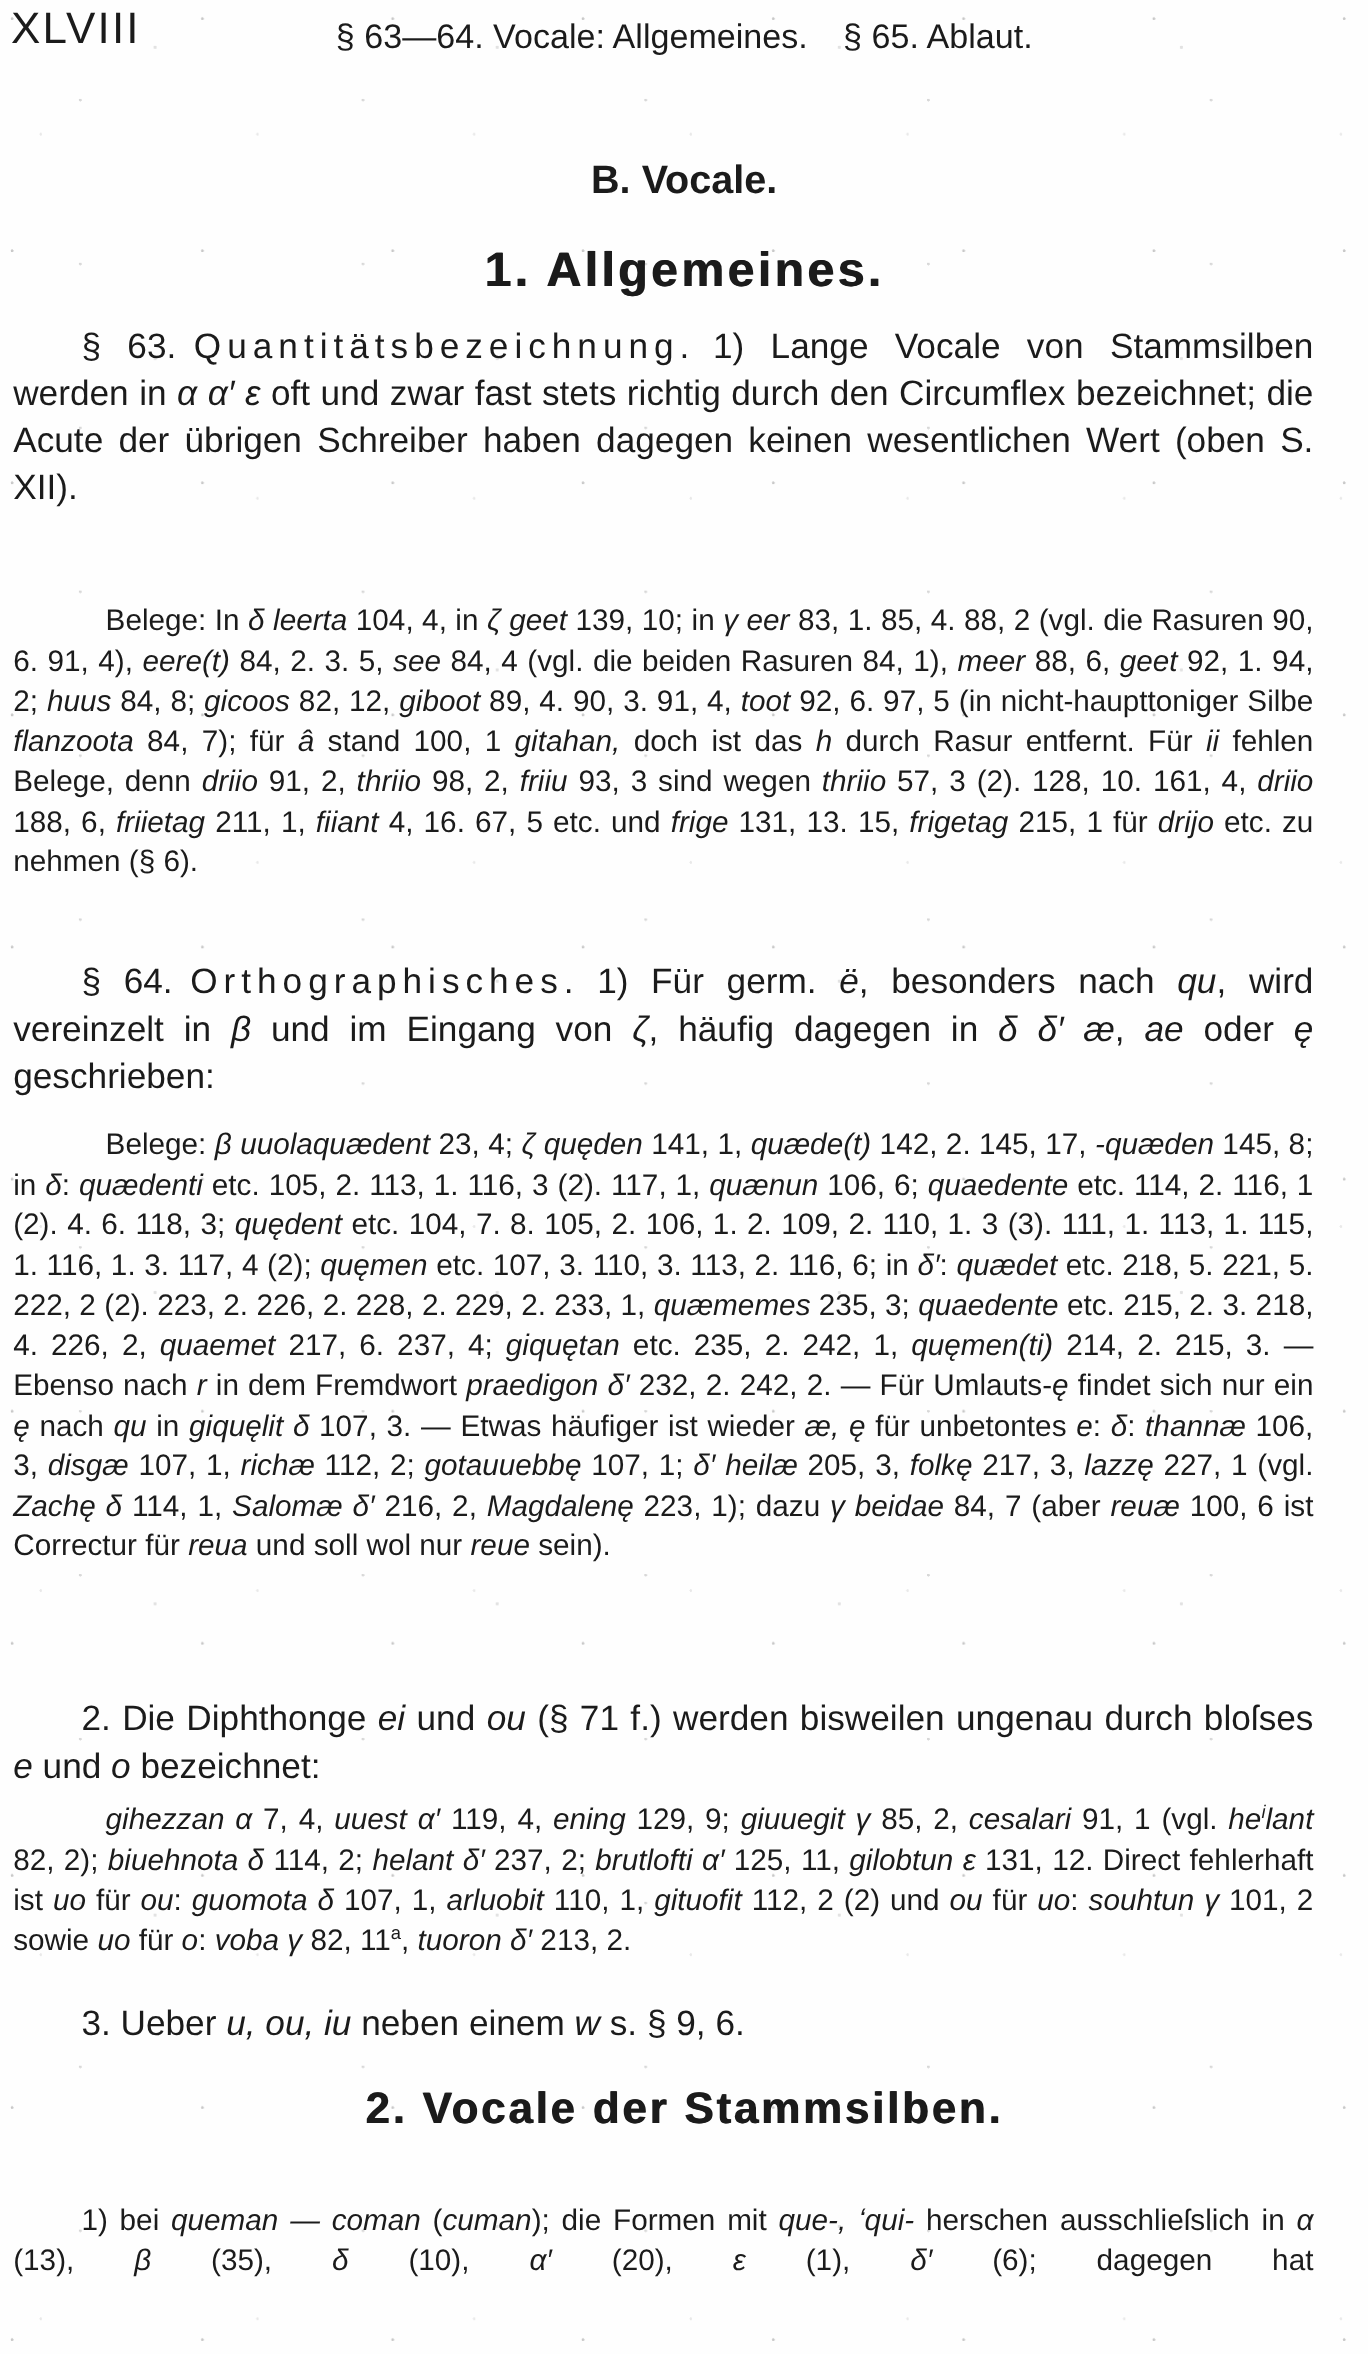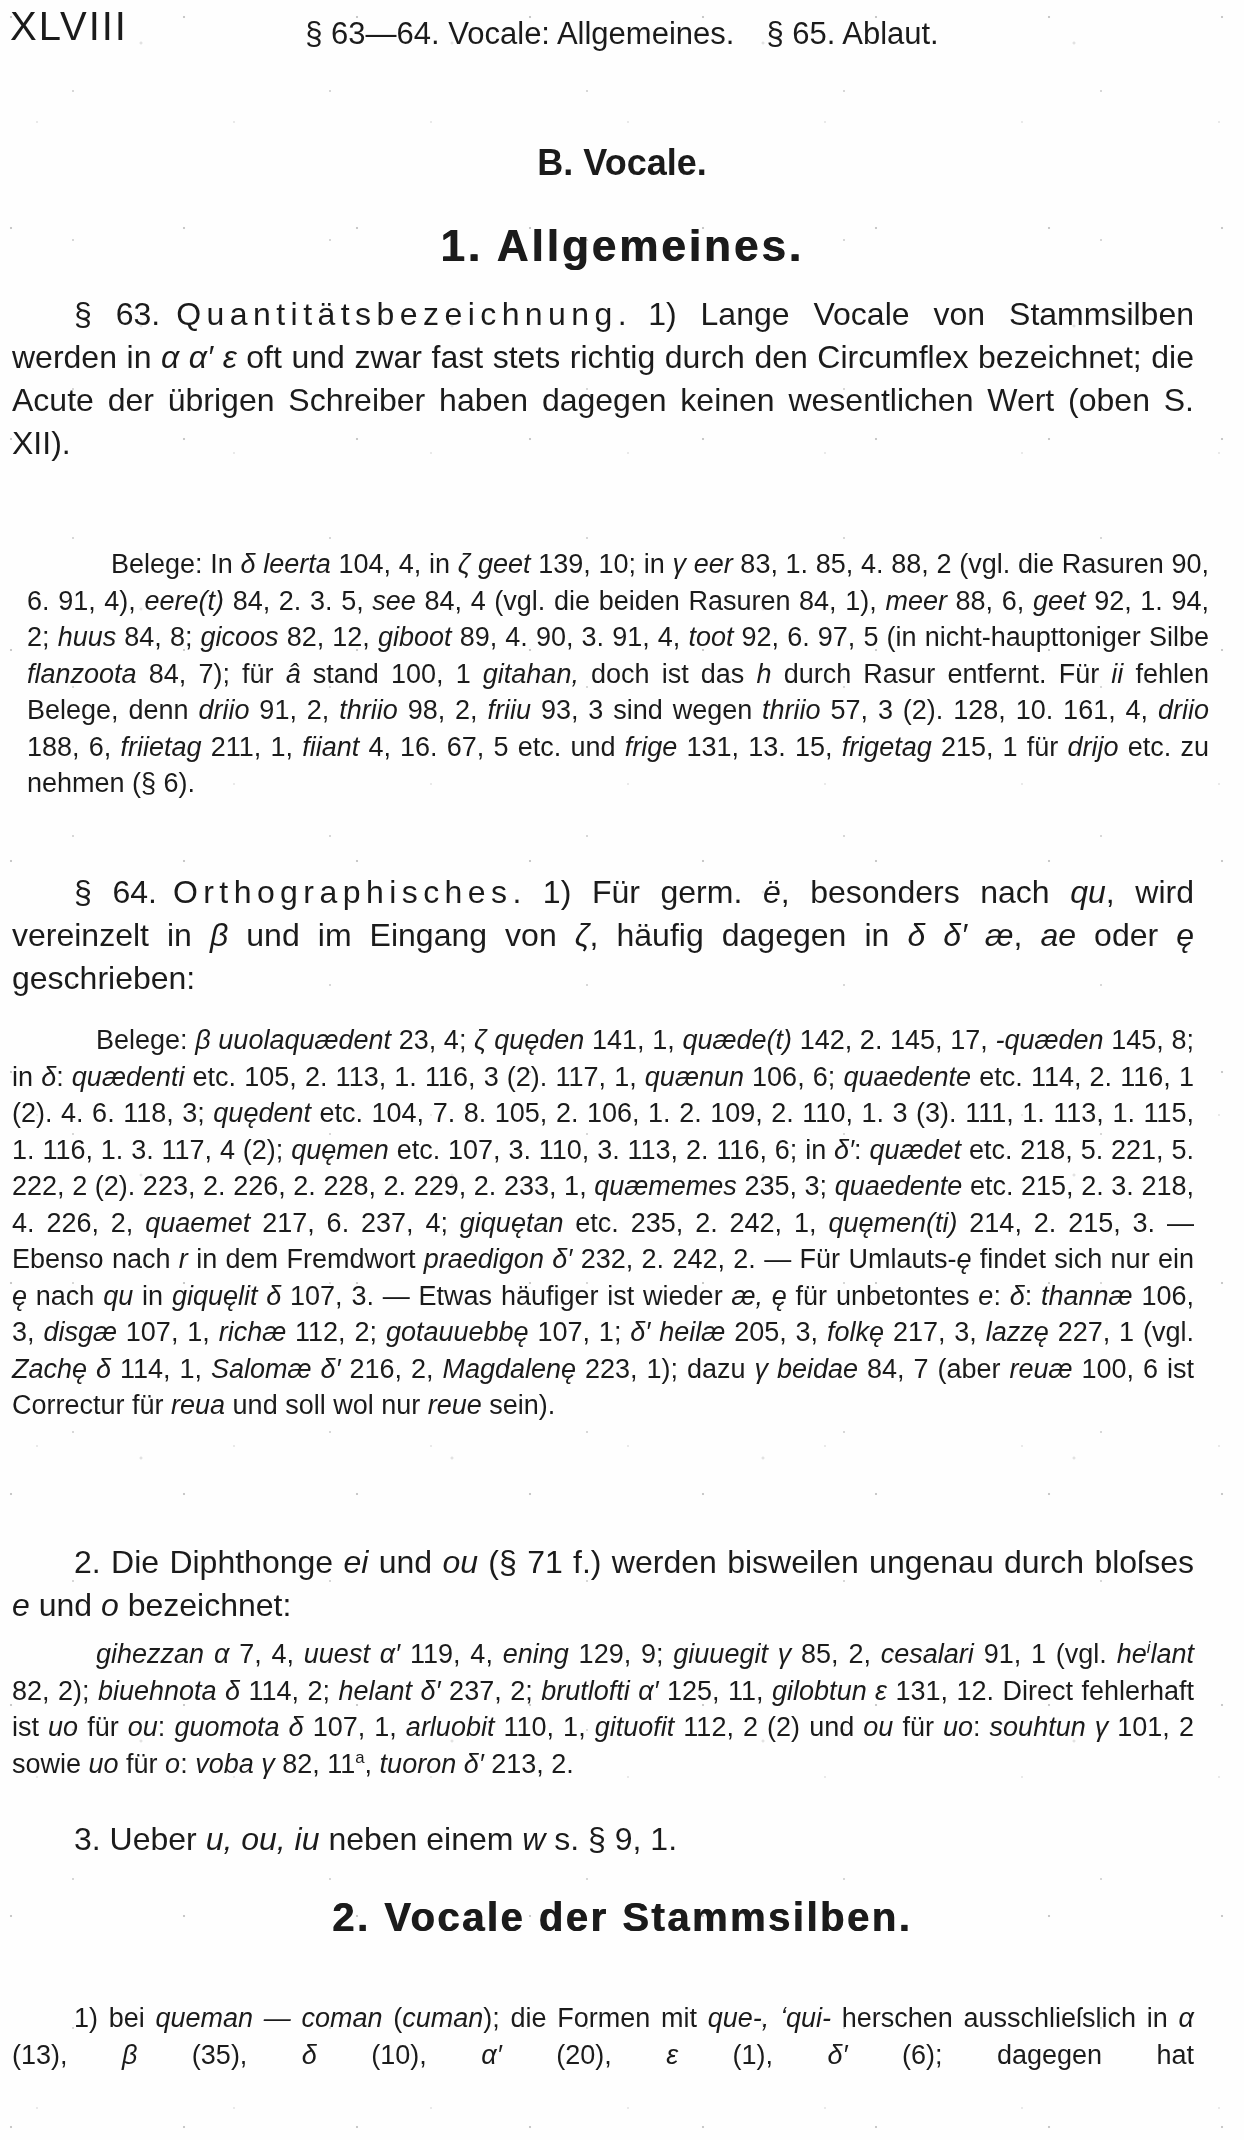--- a/index.html
+++ b/index.html
@@ -47,21 +47,21 @@
   p {
     position: absolute; left: 12px; width: 1182px;
     margin: 0; text-align: justify;
   }
   .main  { font-size: 32px; line-height: 43px; }
   .small { font-size: 27px; line-height: 36.5px; }
   .ind-m { text-indent: 62px; }
   .ind-s { text-indent: 84px; }
   .pos-s63   { top: 293px; }
   .pos-s63b  { top: 466px; }
-  .pos-s63bl { top: 546px; margin-left: 15px; }
+  .pos-s63bl { top: 546px; }
   .pos-s64   { top: 871px; }
   .pos-s64bl { top: 1022px; }
   .pos-diph  { top: 1541px; }
   .pos-diphb { top: 1636px; }
   .pos-ueber { top: 1818px; }
   .pos-s65   { top: 1958px; }
   .pos-s651  { top: 2000px; text-align-last: justify; }
   .it  { font-style: italic; }
   .sp  { letter-spacing: .17em; }
   .sup { vertical-align: super; font-size: .62em; line-height: 0; }
@@ -87,21 +87,21 @@
   <p class="small ind-s pos-s63bl"><span>Belege: In </span><span class="it">δ leerta</span><span> 104, 4, in </span><span class="it">ζ geet</span><span> 139, 10; in </span><span class="it">γ eer</span><span> 83, 1. 85, 4. 88, 2 (vgl. die Rasuren 90, 6. 91, 4), </span><span class="it">eere(t)</span><span> 84, 2. 3. 5, </span><span class="it">see</span><span> 84, 4 (vgl. die beiden Rasuren 84, 1), </span><span class="it">meer</span><span> 88, 6, </span><span class="it">geet</span><span> 92, 1. 94, 2; </span><span class="it">huus</span><span> 84, 8; </span><span class="it">gicoos</span><span> 82, 12, </span><span class="it">giboot</span><span> 89, 4. 90, 3. 91, 4, </span><span class="it">toot</span><span> 92, 6. 97, 5 (in nicht-haupttoniger Silbe </span><span class="it">flanzoota</span><span> 84, 7); für </span><span class="it">â</span><span> stand 100, 1 </span><span class="it">gitahan,</span><span> doch ist das </span><span class="it">h</span><span> durch Rasur entfernt. Für </span><span class="it">ii</span><span> fehlen Belege, denn </span><span class="it">driio</span><span> 91, 2, </span><span class="it">thriio</span><span> 98, 2, </span><span class="it">friiu</span><span> 93, 3 sind wegen </span><span class="it">thriio</span><span> 57, 3 (2). 128, 10. 161, 4, </span><span class="it">driio</span><span> 188, 6, </span><span class="it">friietag</span><span> 211, 1, </span><span class="it">fiiant</span><span> 4, 16. 67, 5 etc. und </span><span class="it">frige</span><span> 131, 13. 15, </span><span class="it">frigetag</span><span> 215, 1 für </span><span class="it">drijo</span><span> etc. zu nehmen (§ 6).</span></p>
 
   <p class="main ind-m pos-s64"><span>§ 64. </span><span class="sp">Orthographisches.</span><span> 1) Für germ. </span><span class="it">ë</span><span>, besonders nach </span><span class="it">qu</span><span>, wird vereinzelt in </span><span class="it">β</span><span> und im Eingang von </span><span class="it">ζ</span><span>, häufig dagegen in </span><span class="it">δ δ′ æ</span><span>, </span><span class="it">ae</span><span> oder </span><span class="it">ę</span><span> geschrieben:</span></p>
 
   <p class="small ind-s pos-s64bl"><span>Belege: </span><span class="it">β uuolaquædent</span><span> 23, 4; </span><span class="it">ζ quęden</span><span> 141, 1, </span><span class="it">quæde(t)</span><span> 142, 2. 145, 17, </span><span class="it">-quæden</span><span> 145, 8; in </span><span class="it">δ</span><span>: </span><span class="it">quædenti</span><span> etc. 105, 2. 113, 1. 116, 3 (2). 117, 1, </span><span class="it">quænun</span><span> 106, 6; </span><span class="it">quaedente</span><span> etc. 114, 2. 116, 1 (2). 4. 6. 118, 3; </span><span class="it">quędent</span><span> etc. 104, 7. 8. 105, 2. 106, 1. 2. 109, 2. 110, 1. 3 (3). 111, 1. 113, 1. 115, 1. 116, 1. 3. 117, 4 (2); </span><span class="it">quęmen</span><span> etc. 107, 3. 110, 3. 113, 2. 116, 6; in </span><span class="it">δ′</span><span>: </span><span class="it">quædet</span><span> etc. 218, 5. 221, 5. 222, 2 (2). 223, 2. 226, 2. 228, 2. 229, 2. 233, 1, </span><span class="it">quæmemes</span><span> 235, 3; </span><span class="it">quaedente</span><span> etc. 215, 2. 3. 218, 4. 226, 2, </span><span class="it">quaemet</span><span> 217, 6. 237, 4; </span><span class="it">giquętan</span><span> etc. 235, 2. 242, 1, </span><span class="it">quęmen(ti)</span><span> 214, 2. 215, 3. — Ebenso nach </span><span class="it">r</span><span> in dem Fremdwort </span><span class="it">praedigon δ′</span><span> 232, 2. 242, 2. — Für Umlauts-</span><span class="it">ę</span><span> findet sich nur ein </span><span class="it">ę</span><span> nach </span><span class="it">qu</span><span> in </span><span class="it">giquęlit δ</span><span> 107, 3. — Etwas häufiger ist wieder </span><span class="it">æ, ę</span><span> für unbetontes </span><span class="it">e</span><span>: </span><span class="it">δ</span><span>: </span><span class="it">thannæ</span><span> 106, 3, </span><span class="it">disgæ</span><span> 107, 1, </span><span class="it">richæ</span><span> 112, 2; </span><span class="it">gotauuebbę</span><span> 107, 1; </span><span class="it">δ′ heilæ</span><span> 205, 3, </span><span class="it">folkę</span><span> 217, 3, </span><span class="it">lazzę</span><span> 227, 1 (vgl. </span><span class="it">Zachę δ</span><span> 114, 1, </span><span class="it">Salomæ δ′</span><span> 216, 2, </span><span class="it">Magdalenę</span><span> 223, 1); dazu </span><span class="it">γ beidae</span><span> 84, 7 (aber </span><span class="it">reuæ</span><span> 100, 6 ist Correctur für </span><span class="it">reua</span><span> und soll wol nur </span><span class="it">reue</span><span> sein).</span></p>
 
   <p class="main ind-m pos-diph"><span>2. Die Diphthonge </span><span class="it">ei</span><span> und </span><span class="it">ou</span><span> (§ 71 f.) werden bisweilen ungenau durch bloſses </span><span class="it">e</span><span> und </span><span class="it">o</span><span> bezeichnet:</span></p>
 
   <p class="small ind-s pos-diphb"><span class="it">gihezzan α</span><span> 7, 4, </span><span class="it">uuest α′</span><span> 119, 4, </span><span class="it">ening</span><span> 129, 9; </span><span class="it">giuuegit γ</span><span> 85, 2, </span><span class="it">cesalari</span><span> 91, 1 (vgl. </span><span class="it">he</span><span class="it sup">i</span><span class="it">lant</span><span> 82, 2); </span><span class="it">biuehnota δ</span><span> 114, 2; </span><span class="it">helant δ′</span><span> 237, 2; </span><span class="it">brutlofti α′</span><span> 125, 11, </span><span class="it">gilobtun ε</span><span> 131, 12. Direct fehlerhaft ist </span><span class="it">uo</span><span> für </span><span class="it">ou</span><span>: </span><span class="it">guomota δ</span><span> 107, 1, </span><span class="it">arluobit</span><span> 110, 1, </span><span class="it">gituofit</span><span> 112, 2 (2) und </span><span class="it">ou</span><span> für </span><span class="it">uo</span><span>: </span><span class="it">souhtun γ</span><span> 101, 2 sowie </span><span class="it">uo</span><span> für </span><span class="it">o</span><span>: </span><span class="it">voba γ</span><span> 82, 11</span><span class="sup">a</span><span>, </span><span class="it">tuoron δ′</span><span> 213, 2.</span></p>
 
-  <p class="main ind-m pos-ueber"><span>3. Ueber </span><span class="it">u, ou, iu</span><span> neben einem </span><span class="it">w</span><span> s. § 9, 1.</span></p>
+  <p class="main ind-m pos-ueber"><span>3. Ueber </span><span class="it">u, ou, iu</span><span> neben einem </span><span class="it">w</span><span> s. § 9, 6.</span></p>
 
   <h2 class="h-stamm">2. Vocale der Stammsilben.</h2>
 
 
   <p class="small ind-m pos-s651"><span>1) bei </span><span class="it">queman — coman</span><span> (</span><span class="it">cuman</span><span>); die Formen mit </span><span class="it">que-, ʻqui-</span><span> herschen ausschlieſslich in </span><span class="it">α</span><span> (13), </span><span class="it">β</span><span> (35), </span><span class="it">δ</span><span> (10), </span><span class="it">α′</span><span> (20), </span><span class="it">ε</span><span> (1), </span><span class="it">δ′</span><span> (6); dagegen hat</span></p>
 
   <div class="noise"></div>
 </div>
 
 </body></html>

